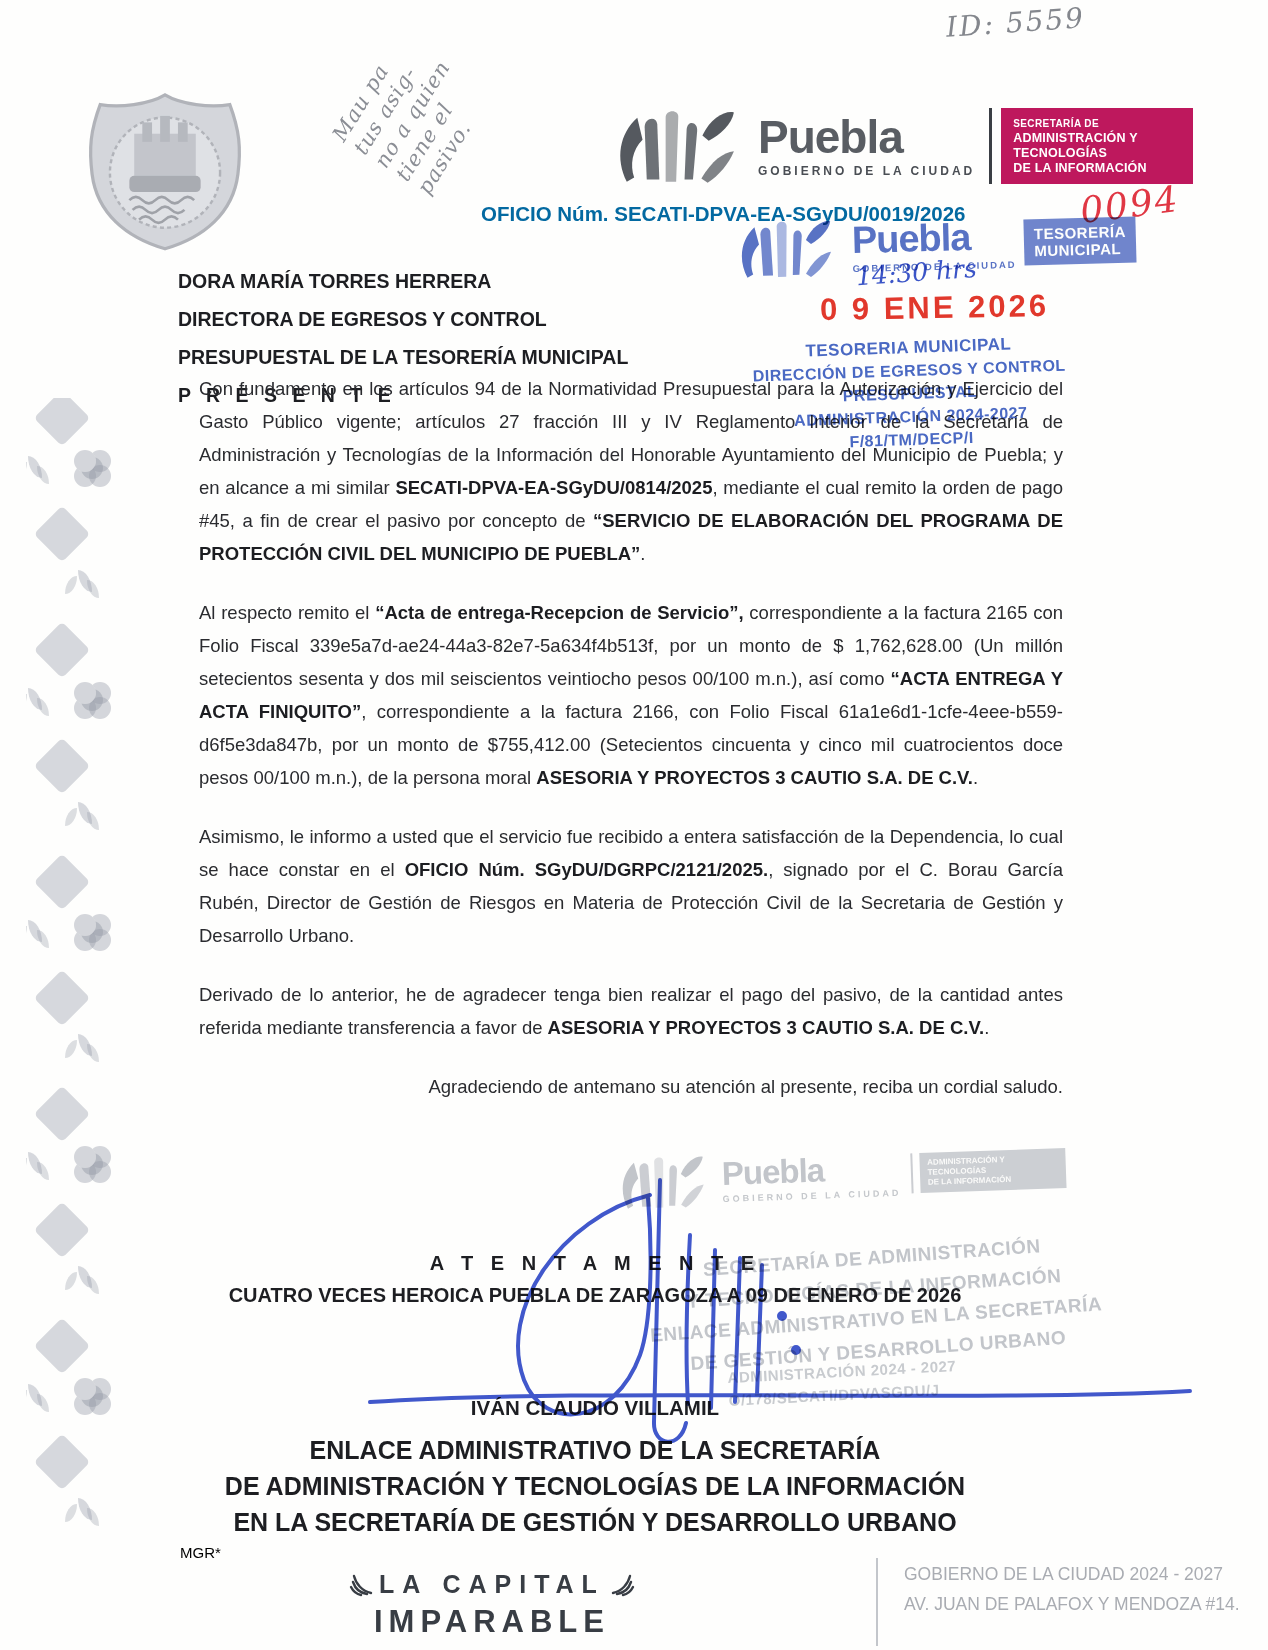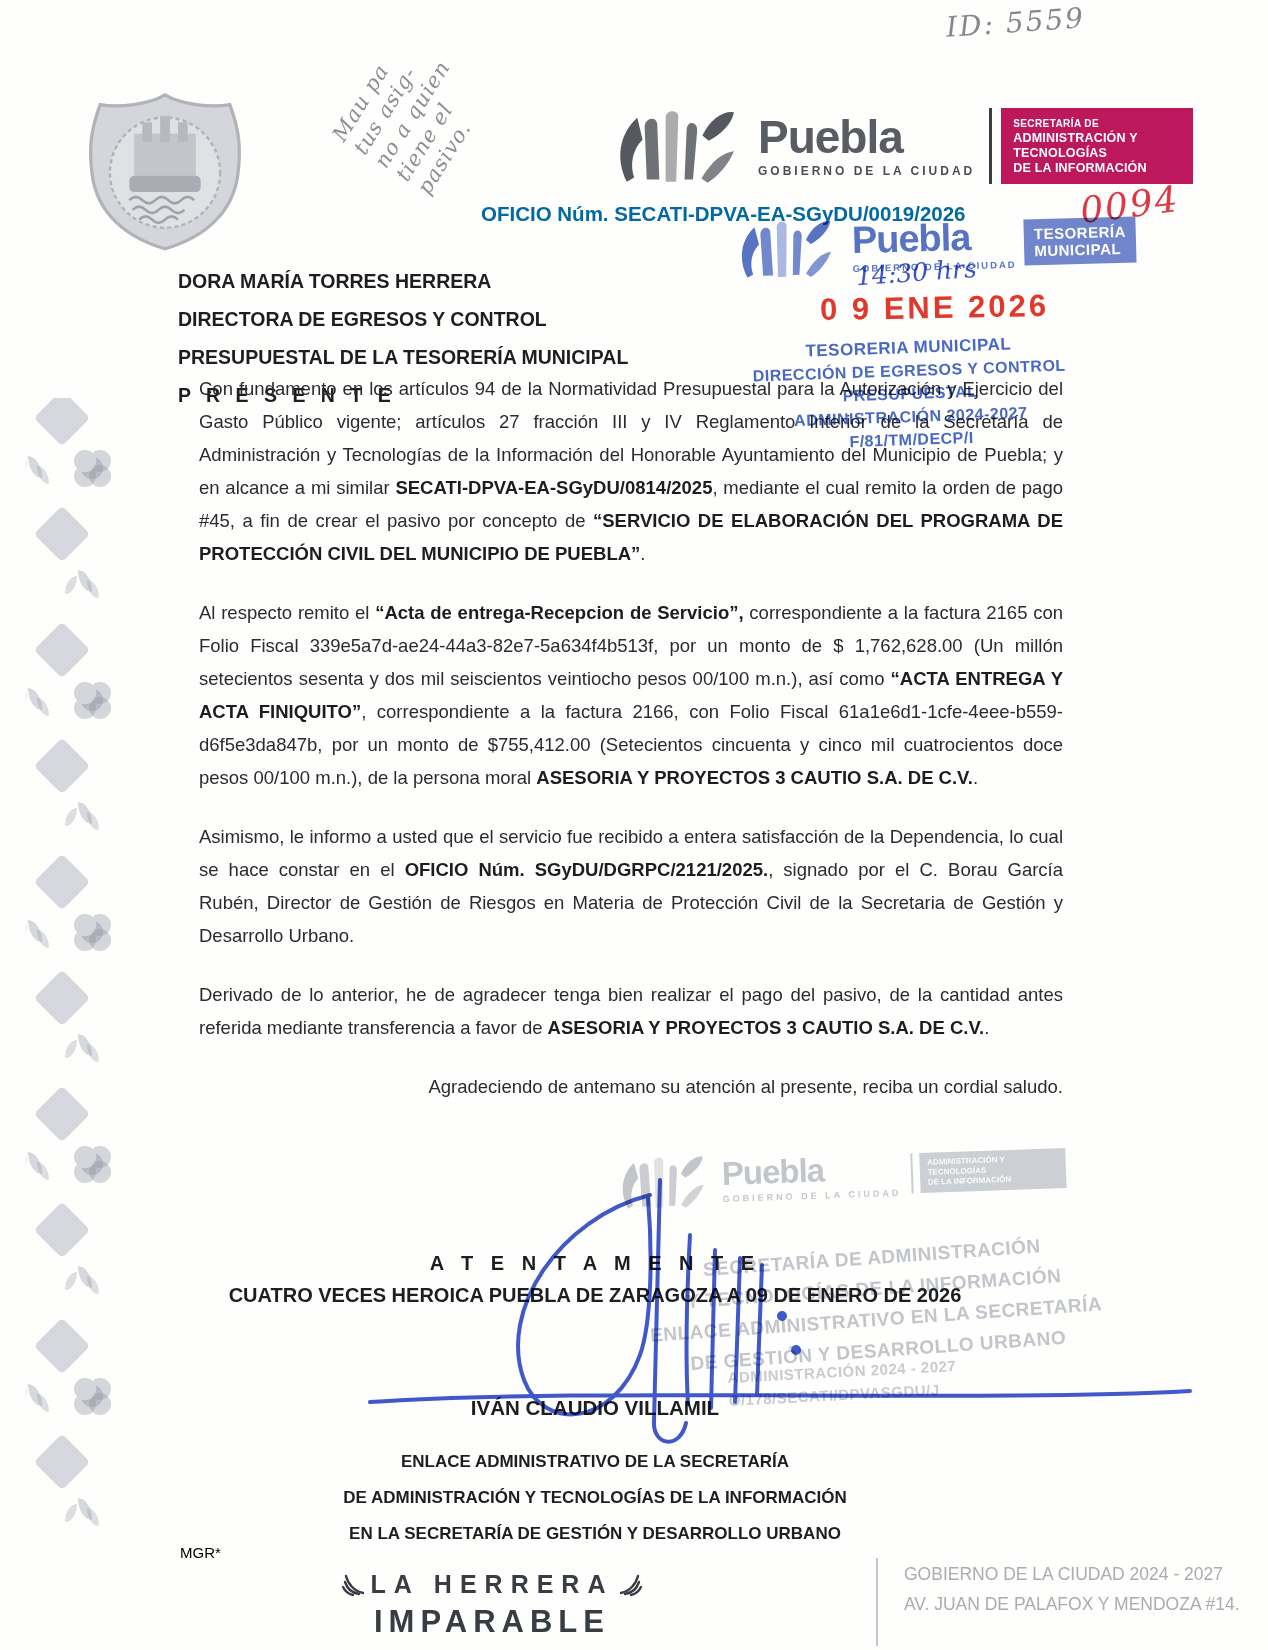--- a/index.html
+++ b/index.html
@@ -68,21 +68,21 @@
   .ghost-box>div{background:#cdd0d5;color:#fbfbfb;padding:5px 8px;font-size:8px;font-weight:800;line-height:10px;width:130px;}
   .ghost-lines{position:absolute;left:640px;top:1242px;width:470px;text-align:center;font-size:19px;font-weight:700;letter-spacing:.5px;line-height:31px;transform:rotate(-4deg);}
   .ghost-admin{position:absolute;left:728px;top:1360px;font-size:15px;font-weight:700;letter-spacing:.5px;line-height:23px;color:#c9ccd1;transform:rotate(-3deg);}
   
   .closing{position:absolute;left:160px;top:1252px;width:870px;text-align:center;color:#1d1e22;z-index:4;}
   .salutation{font-size:20px;font-weight:800;letter-spacing:6px;}
   .date-line{font-size:20px;font-weight:800;margin-top:9px;}
   .signature-svg{position:absolute;left:350px;top:1140px;z-index:6;mix-blend-mode:multiply;}
   .signer{position:absolute;left:160px;top:1396px;width:870px;text-align:center;color:#1d1e22;z-index:4;}
   .signer-name{font-size:20.5px;font-weight:800;}
-  .signer-titles{margin-top:24px;font-size:17px;font-weight:800;line-height:36px;}
+  .signer-titles{margin-top:12px;font-size:25px;font-weight:800;line-height:36px;}
   .initials{position:absolute;left:180px;top:1544px;font-size:15px;color:#000000;z-index:4;}
   
   .footer-logo{position:absolute;left:322px;top:1570px;width:340px;text-align:center;color:#383d44;}
   .fl-row{display:flex;align-items:center;justify-content:center;gap:6px;}
   .fl-top{font-size:25px;font-weight:800;letter-spacing:8px;}
   .fl-bottom{font-size:31px;font-weight:900;letter-spacing:6px;margin-top:5px;}
   .wing{width:36px;height:24px;}
   .wing.flip{transform:scaleX(-1);}
   .footer-divider{position:absolute;left:876px;top:1558px;width:1.5px;height:88px;background:#c3c6cb;}
   .footer-info{position:absolute;left:904px;top:1560px;font-size:17.5px;line-height:29.5px;color:#a9acb2;}
@@ -280,21 +280,21 @@
 
   <div class="footer-logo">
     <div class="fl-row">
       <svg class="wing flip" viewBox="0 0 36 24">
         <g fill="none" stroke="#383d44" stroke-width="2.4" stroke-linecap="round">
           <path d="M2,20 C11,18 17,11 19,3"></path>
             <path d="M6,21 C13,20 18,15 20,9"></path>
             <path d="M12,22 C17,21 20,18 22,14"></path>
         </g>
       </svg>
-      <span class="fl-top">LA HERRERA</span>
+      <span class="fl-top">LA CAPITAL</span>
       <svg class="wing" viewBox="0 0 36 24">
         <g fill="none" stroke="#383d44" stroke-width="2.4" stroke-linecap="round">
           <path d="M2,20 C11,18 17,11 19,3"></path>
             <path d="M6,21 C13,20 18,15 20,9"></path>
             <path d="M12,22 C17,21 20,18 22,14"></path>
         </g>
       </svg>
     </div>
     <div class="fl-bottom">IMPARABLE</div>
   </div>

